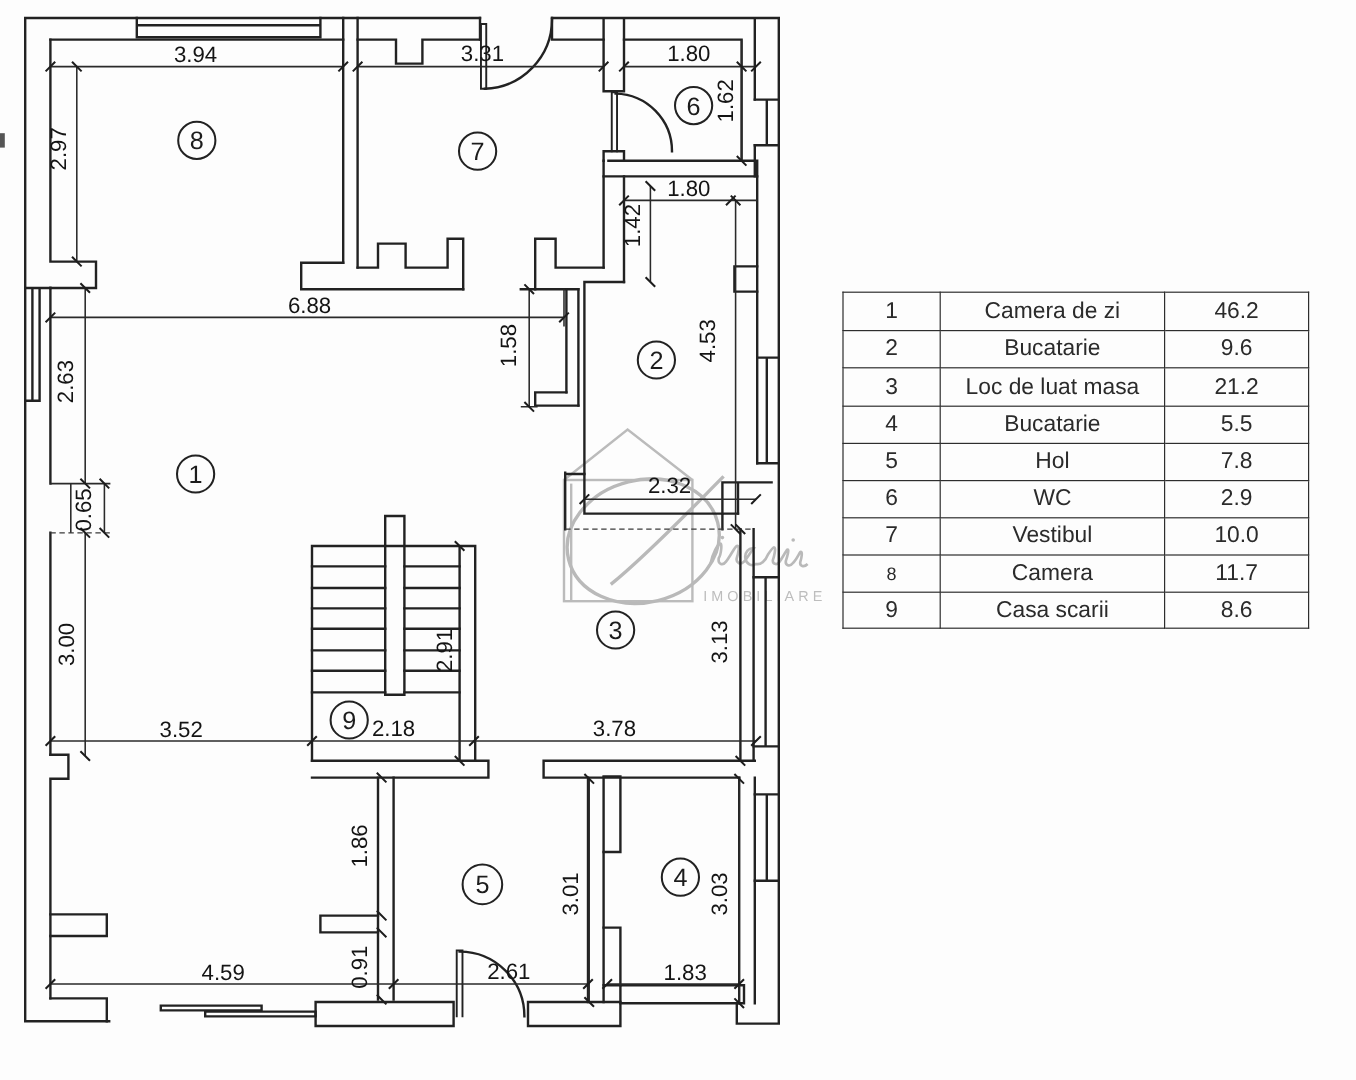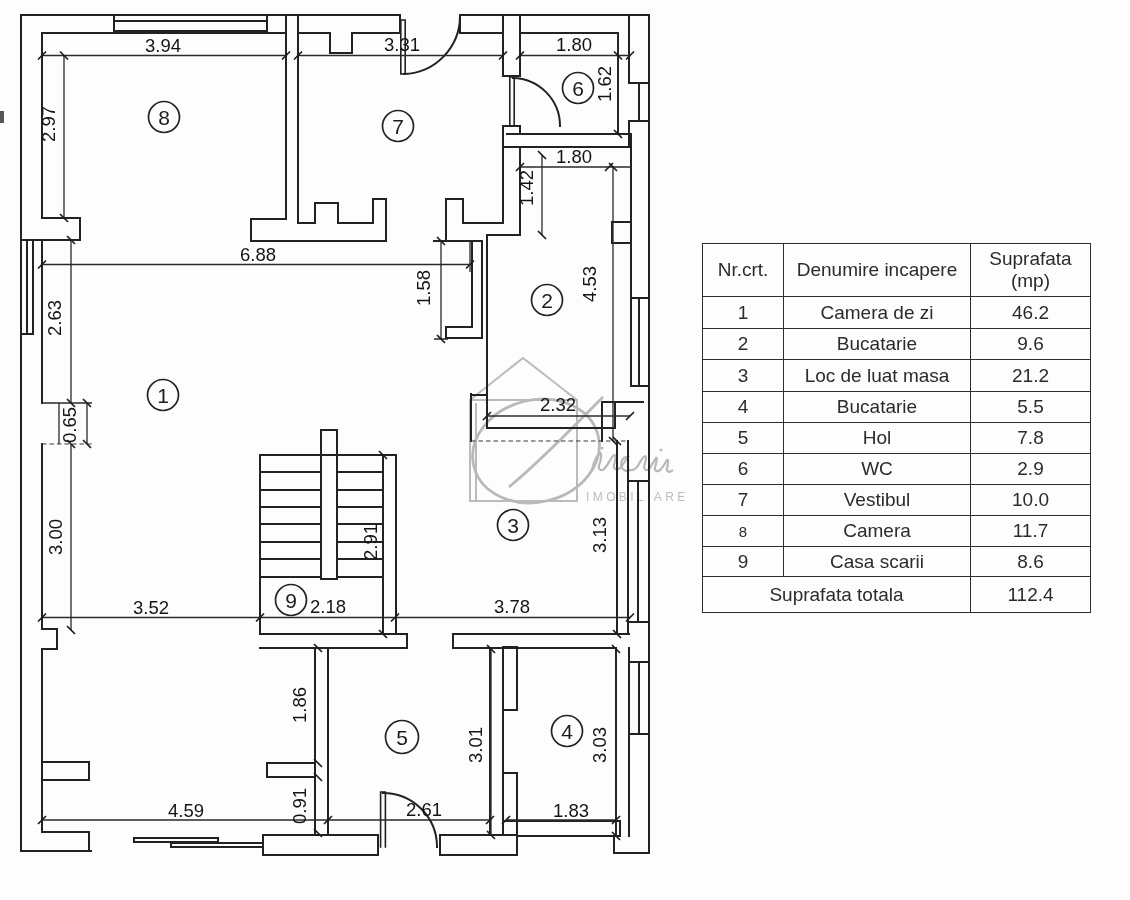--- a/index.html
+++ b/index.html
@@ -210,25 +210,20 @@
   </g>
 </svg>
 
 <table id="tbl">
   <colgroup>
         <col style="width:81px">
         <col style="width:187px">
         <col style="width:120px">
       </colgroup>
   <tbody>
-        <tr style="height:53px">
-          <td>Nr.crt.</td>
-          <td>Denumire incapere</td>
-          <td>Suprafata<br>(mp)</td>
-        </tr>
   <tr style="height:32px">
           <td>1</td>
           <td>Camera de zi</td>
           <td>46.2</td>
         </tr>
   <tr style="height:31px">
           <td>2</td>
           <td>Bucatarie</td>
           <td>9.6</td>
         </tr>
@@ -260,19 +255,15 @@
   <tr style="height:31px">
           <td style="font-size:15px">8</td>
           <td>Camera</td>
           <td>11.7</td>
         </tr>
   <tr style="height:30px">
           <td>9</td>
           <td>Casa scarii</td>
           <td>8.6</td>
         </tr>
-  <tr style="height:36px">
-          <td colspan="2">Suprafata totala</td>
-          <td>112.4</td>
-        </tr>
 </tbody>
     </table>
 </div>
 
 </body></html>

